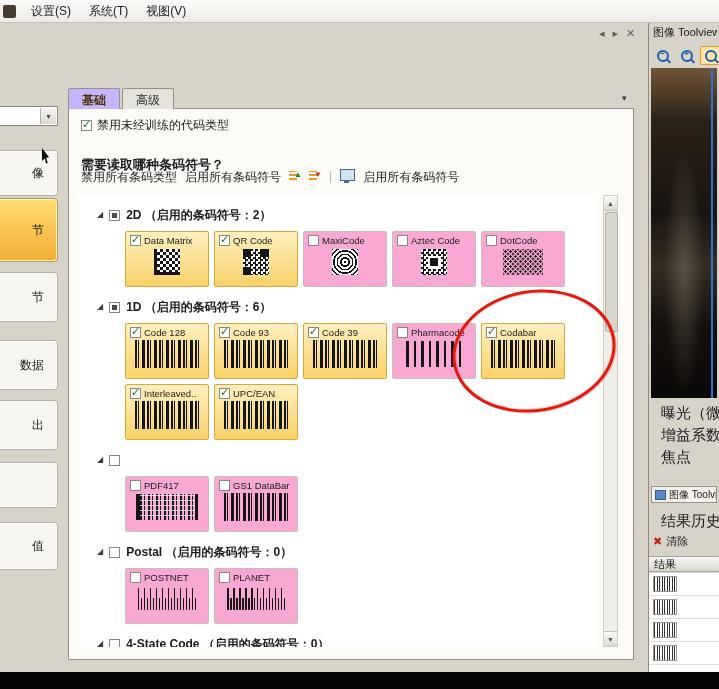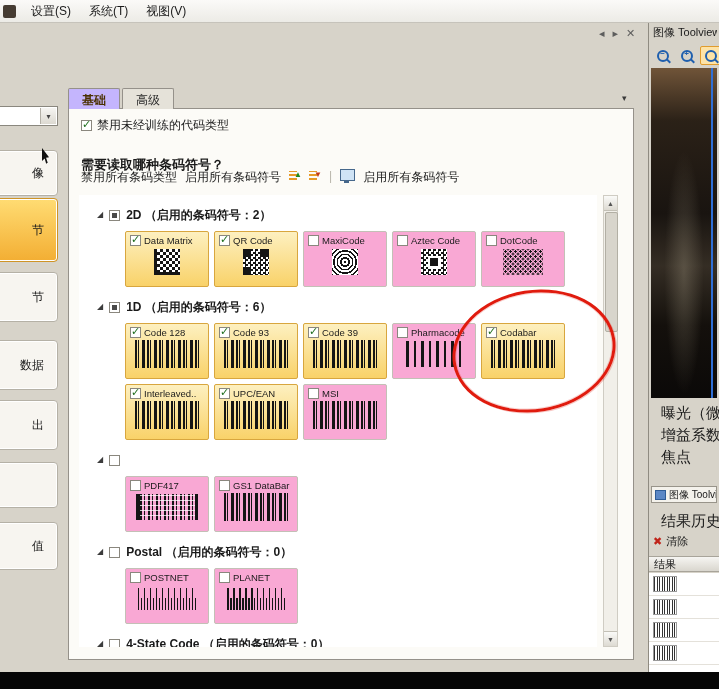--- a/index.html
+++ b/index.html
@@ -323,29 +323,20 @@
           </div>
           <div class="card on">
             <div class="card-top">
               <span class="cb checked"></span>
               <span>UPC/EAN</span>
             </div>
             <div class="bc-wrap">
               <div class="bc-1d"></div>
             </div>
           </div>
-          <div class="card">
-            <div class="card-top">
-              <span class="cb"></span>
-              <span>MSI</span>
-            </div>
-            <div class="bc-wrap">
-              <div class="bc-1d"></div>
-            </div>
-          </div>
         </div>
         <div class="sec-head">
           <span class="tri">◢</span>
           <span class="cb"></span>
         </div>
         <div class="cards">
           <div class="card">
             <div class="card-top">
               <span class="cb"></span>
               <span>PDF417</span>

